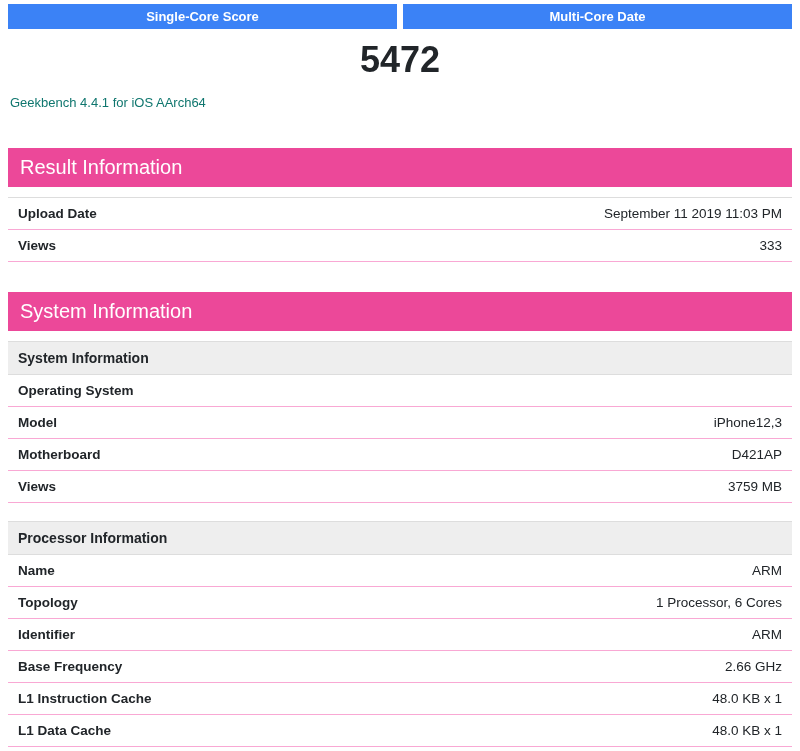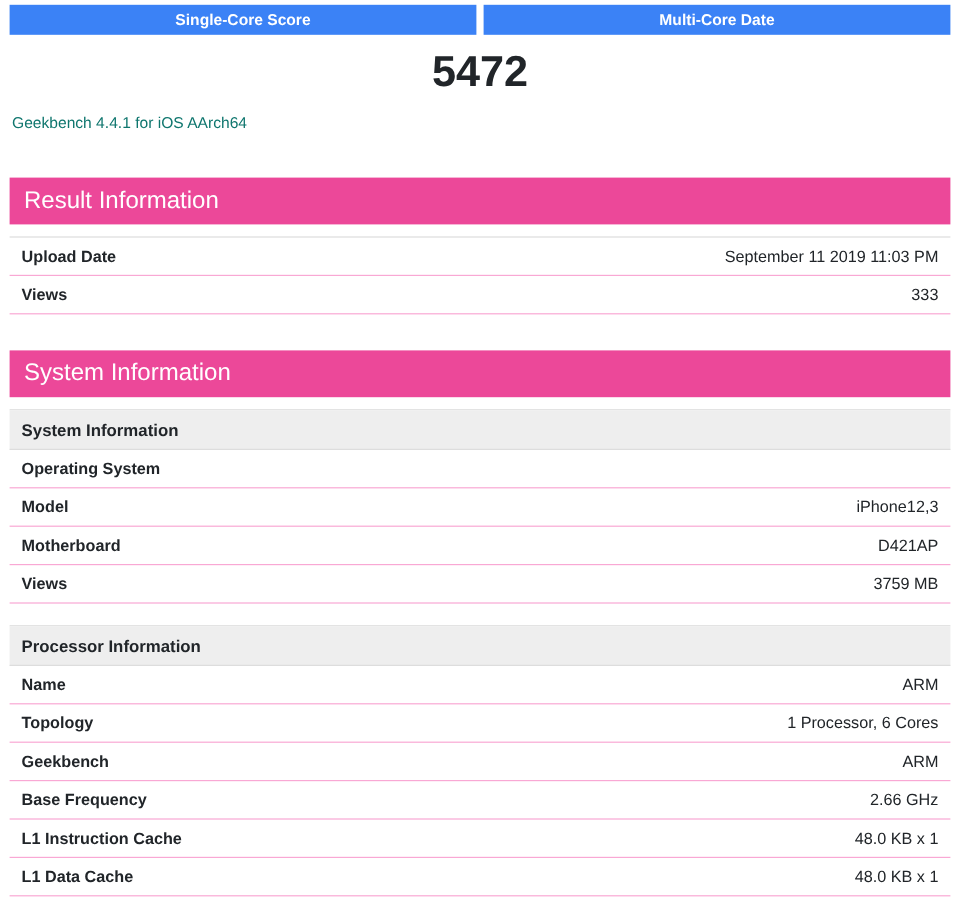--- a/index.html
+++ b/index.html
@@ -152,21 +152,21 @@
       <div class="sub-header">Processor Information</div>
       <div class="info-row">
         <div class="label">Name</div>
         <div class="value">ARM</div>
       </div>
       <div class="info-row">
         <div class="label">Topology</div>
         <div class="value">1 Processor, 6 Cores</div>
       </div>
       <div class="info-row">
-        <div class="label">Geekbench</div>
+        <div class="label">Identifier</div>
         <div class="value">ARM</div>
       </div>
       <div class="info-row">
         <div class="label">Base Frequency</div>
         <div class="value">2.66 GHz</div>
       </div>
       <div class="info-row">
         <div class="label">L1 Instruction Cache</div>
         <div class="value">48.0 KB x 1</div>
       </div>

